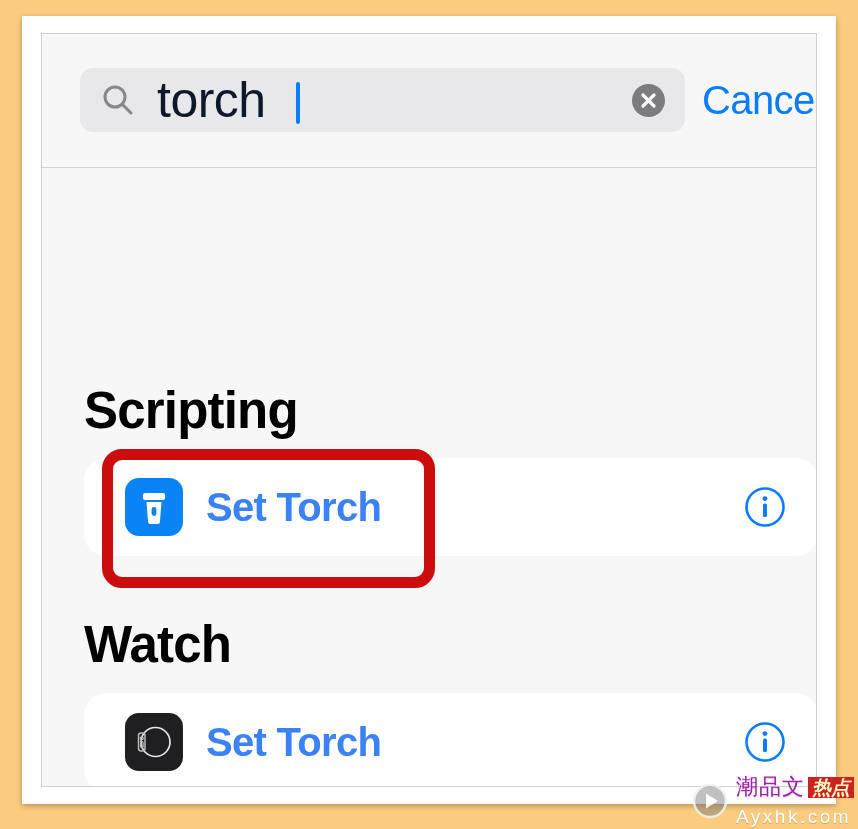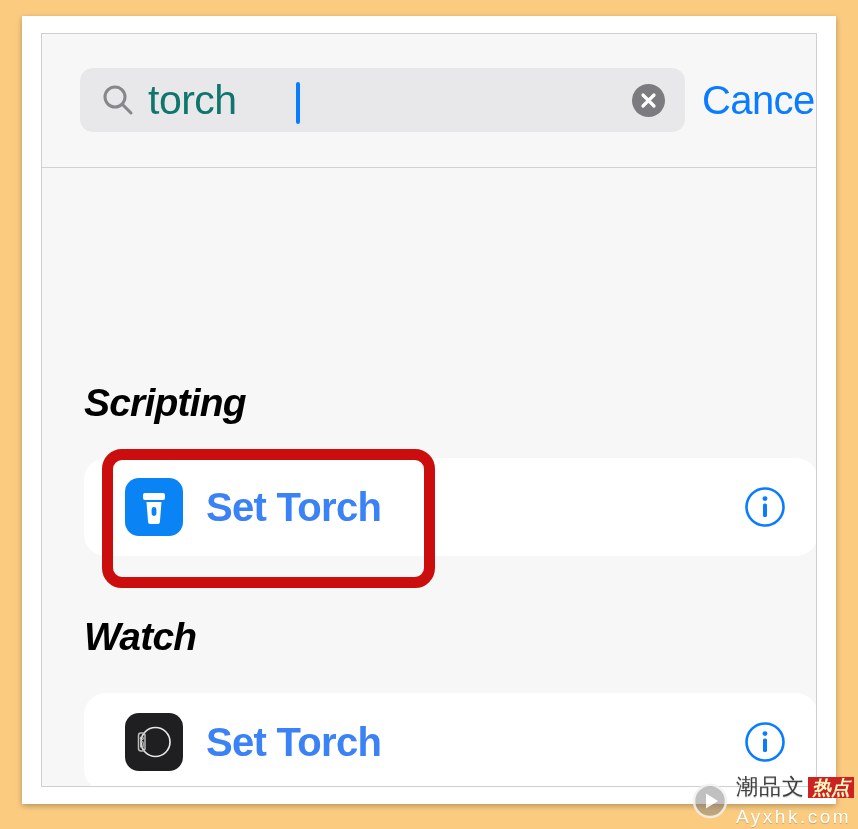--- a/index.html
+++ b/index.html
@@ -59,26 +59,26 @@
   .search-icon {
     position: absolute;
     left: 22px;
     top: 16px;
     width: 32px;
     height: 32px;
   }
   .search-icon svg { display: block; }
   .search-text {
     position: absolute;
-    left: 68px;
+    left: 77px;
     top: 8px;
     height: 48px;
     line-height: 48px;
-    font-size: 41px;
-    color: #0f766e;
+    font-size: 50px;
+    color: #0f172a;
     letter-spacing: -0.5px;
     white-space: nowrap;
   }
   .caret {
     position: absolute;
     left: 216px;
     top: 14px;
     width: 4px;
     height: 42px;
     background: #0a7cff;
@@ -115,26 +115,25 @@
 
   
   .results {
     position: relative;
     background: #f7f7f7;
     height: 620px;
   }
   .section-title {
     position: absolute;
     left: 42px;
-    font-size: 39px;
+    font-size: 51px;
     font-weight: bold;
     color: #000000;
     letter-spacing: -0.8px;
     white-space: nowrap;
-    font-style: italic;
   }
   .row {
     position: absolute;
     left: 42px;
     width: 734px;
     height: 98px;
     background: #ffffff;
     border-radius: 22px;
     box-sizing: border-box;
   }
@@ -206,21 +205,21 @@
     flex-direction: column;
     align-items: flex-start;
     line-height: 1;
   }
   .wm-row1 {
     display: flex;
     align-items: center;
   }
   .wm-cn {
     font-size: 22px;
-    color: #404040;
+    color: #a21caf;
     letter-spacing: 1px;
     text-shadow: 0 1px 1px rgba(0,0,0,0.22);
     font-family: "DejaVu Sans", sans-serif;
   }
   .wm-badge {
     margin-left: 3px;
     background: #cc2222;
     color: #fef9c3;
     font-size: 19px;
     font-style: italic;

